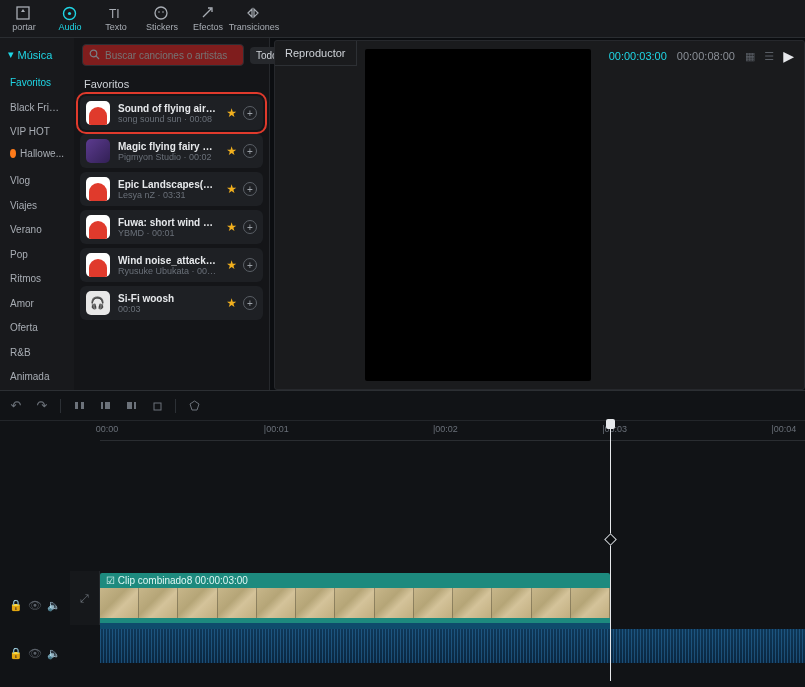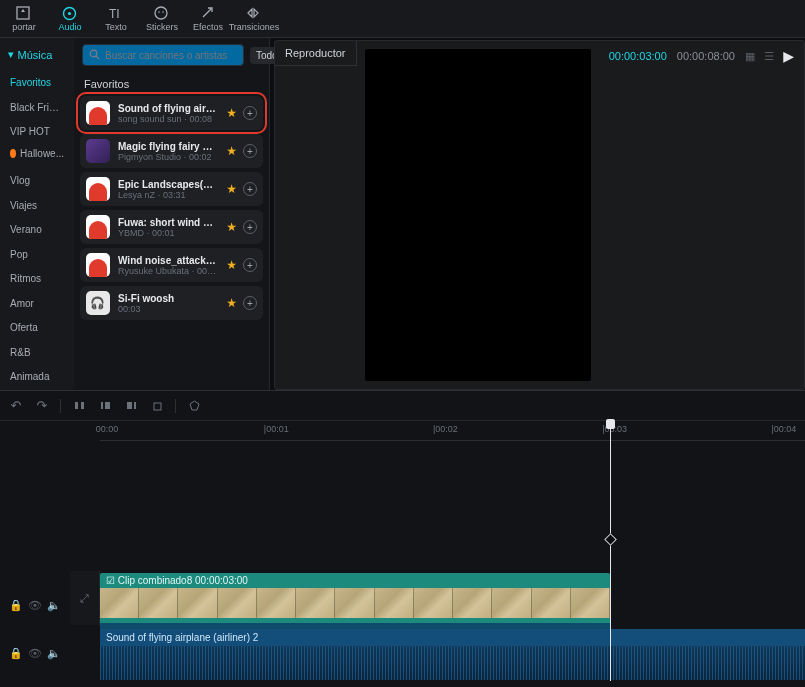--- a/index.html
+++ b/index.html
@@ -13,21 +13,21 @@
 .mid { display: flex; height: 352px; }
 .sidebar { width: 74px; background: #18191c; padding: 6px 6px; display: flex; flex-direction: column; gap: 6px; }
 .side-head { display: flex; align-items: center; gap: 4px; color: #1fd6e5; font-size: 11px; padding: 4px 2px; }
 .side-item { color: #a8adb4; font-size: 10px; padding: 6px 4px; cursor: pointer; white-space: nowrap; overflow: hidden; text-overflow: ellipsis; }
 .side-item.sel { color: #1fd6e5; }
 .side-item.ic { display:flex; align-items:center; gap:4px; }
 .pump { width:9px; height:9px; background:#ff7b1a; border-radius:50%; display:inline-block; }
 
 .libcol { width: 196px; background: #141518; display: flex; flex-direction: column; border-right:1px solid #26282c; }
 .searchrow { display: flex; align-items: center; gap: 6px; padding: 6px 8px; }
-.searchbox { flex:1; display:flex; align-items:center; background:#0369a1; border:1px solid #2b2e33; border-radius:4px; height:22px; padding:0 6px; gap:5px; }
+.searchbox { flex:1; display:flex; align-items:center; background:#7f1d1d; border:1px solid #2b2e33; border-radius:4px; height:22px; padding:0 6px; gap:5px; }
 .searchbox input { flex:1; background:transparent; border:0; outline:0; color:#b8bcc2; font-size:10px; }
 .todos { background:#26282c; color:#cfd3d8; font-size:10px; border-radius:4px; padding:3px 6px; display:flex; align-items:center; gap:3px; cursor:pointer; }
 
 .favtitle { font-size:11px; color:#cfd3d8; padding: 6px 10px 4px; }
 .tracklist { display:flex; flex-direction:column; gap:4px; padding: 2px 6px; }
 .track { display:flex; align-items:center; background:#1e2024; border-radius:6px; padding:5px 6px; gap:8px; cursor:pointer; }
 .track.hl { outline:2px solid #e03a2c; outline-offset:2px; }
 .thumb { width:24px; height:24px; border-radius:5px; flex-shrink:0; display:flex; align-items:center; justify-content:center; overflow:hidden; }
 .red { background:#fff; }
 .red::before { content:''; width:18px; height:18px; border-radius:50% 50% 0 0; background:#e03a2c; display:block; transform:translateY(3px); }
@@ -342,21 +342,20 @@
           <div class="frame"></div>
           <div class="frame"></div>
           <div class="frame"></div>
           <div class="frame"></div>
       </div>
       <div class="vbar"></div>
       <div class="vbar dark"></div>
     </div>
 
     <div class="aclip">
-      <div class="alabel">Sound of flying airplane (airliner) 2</div>
       <div class="awave"></div>
     </div>
 
     <div class="playhead" style="left:610px;top:-20px;height:260px">
       <div class="ph-head"></div>
       <div class="ph-diamond" style="top:114px"></div>
     </div>
   </div>
 </div>
 

